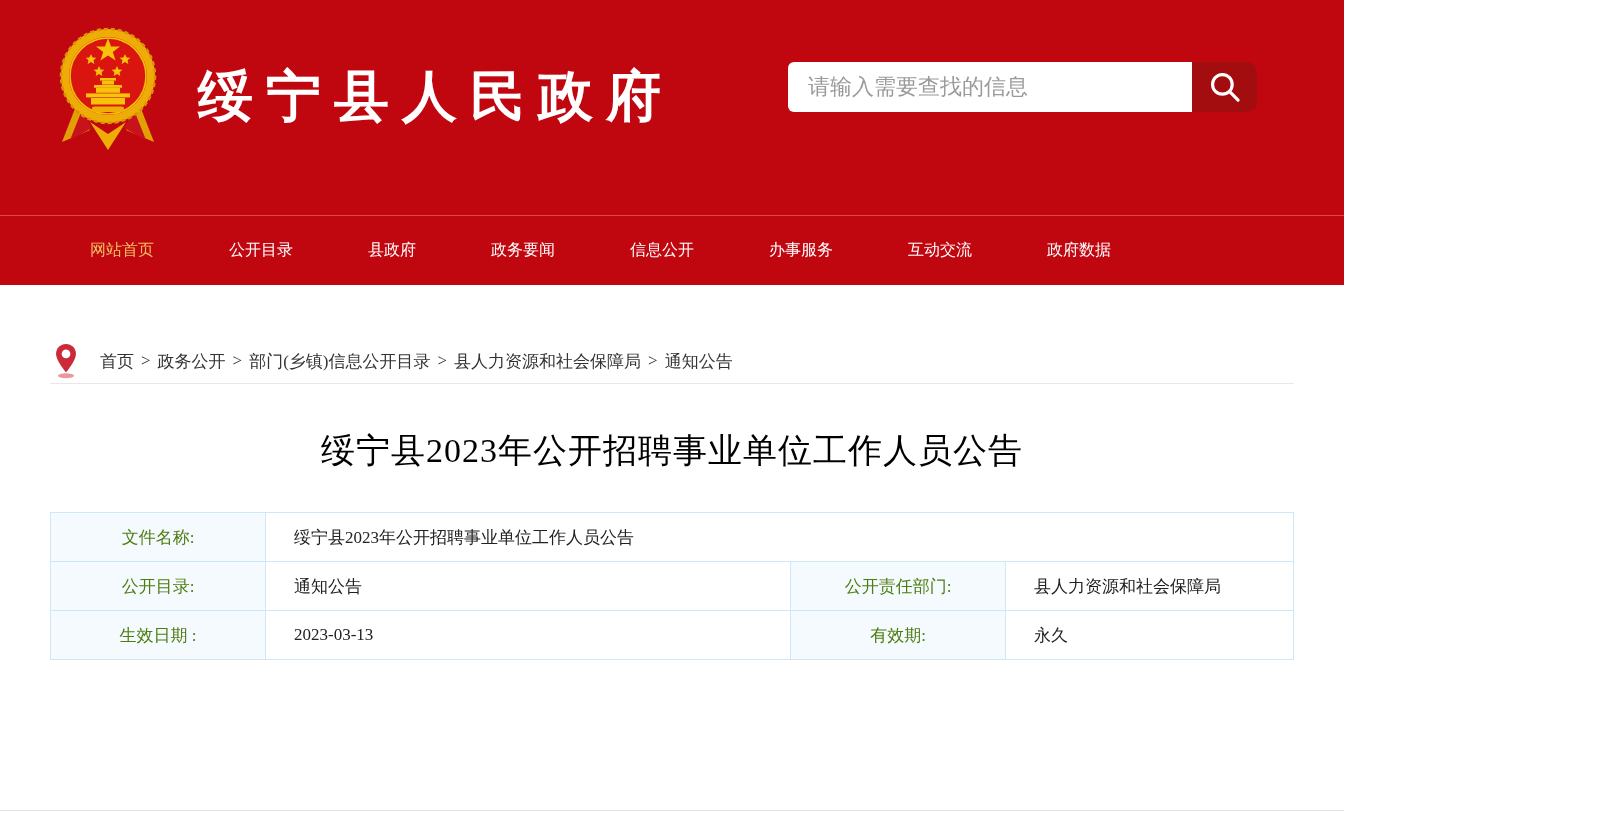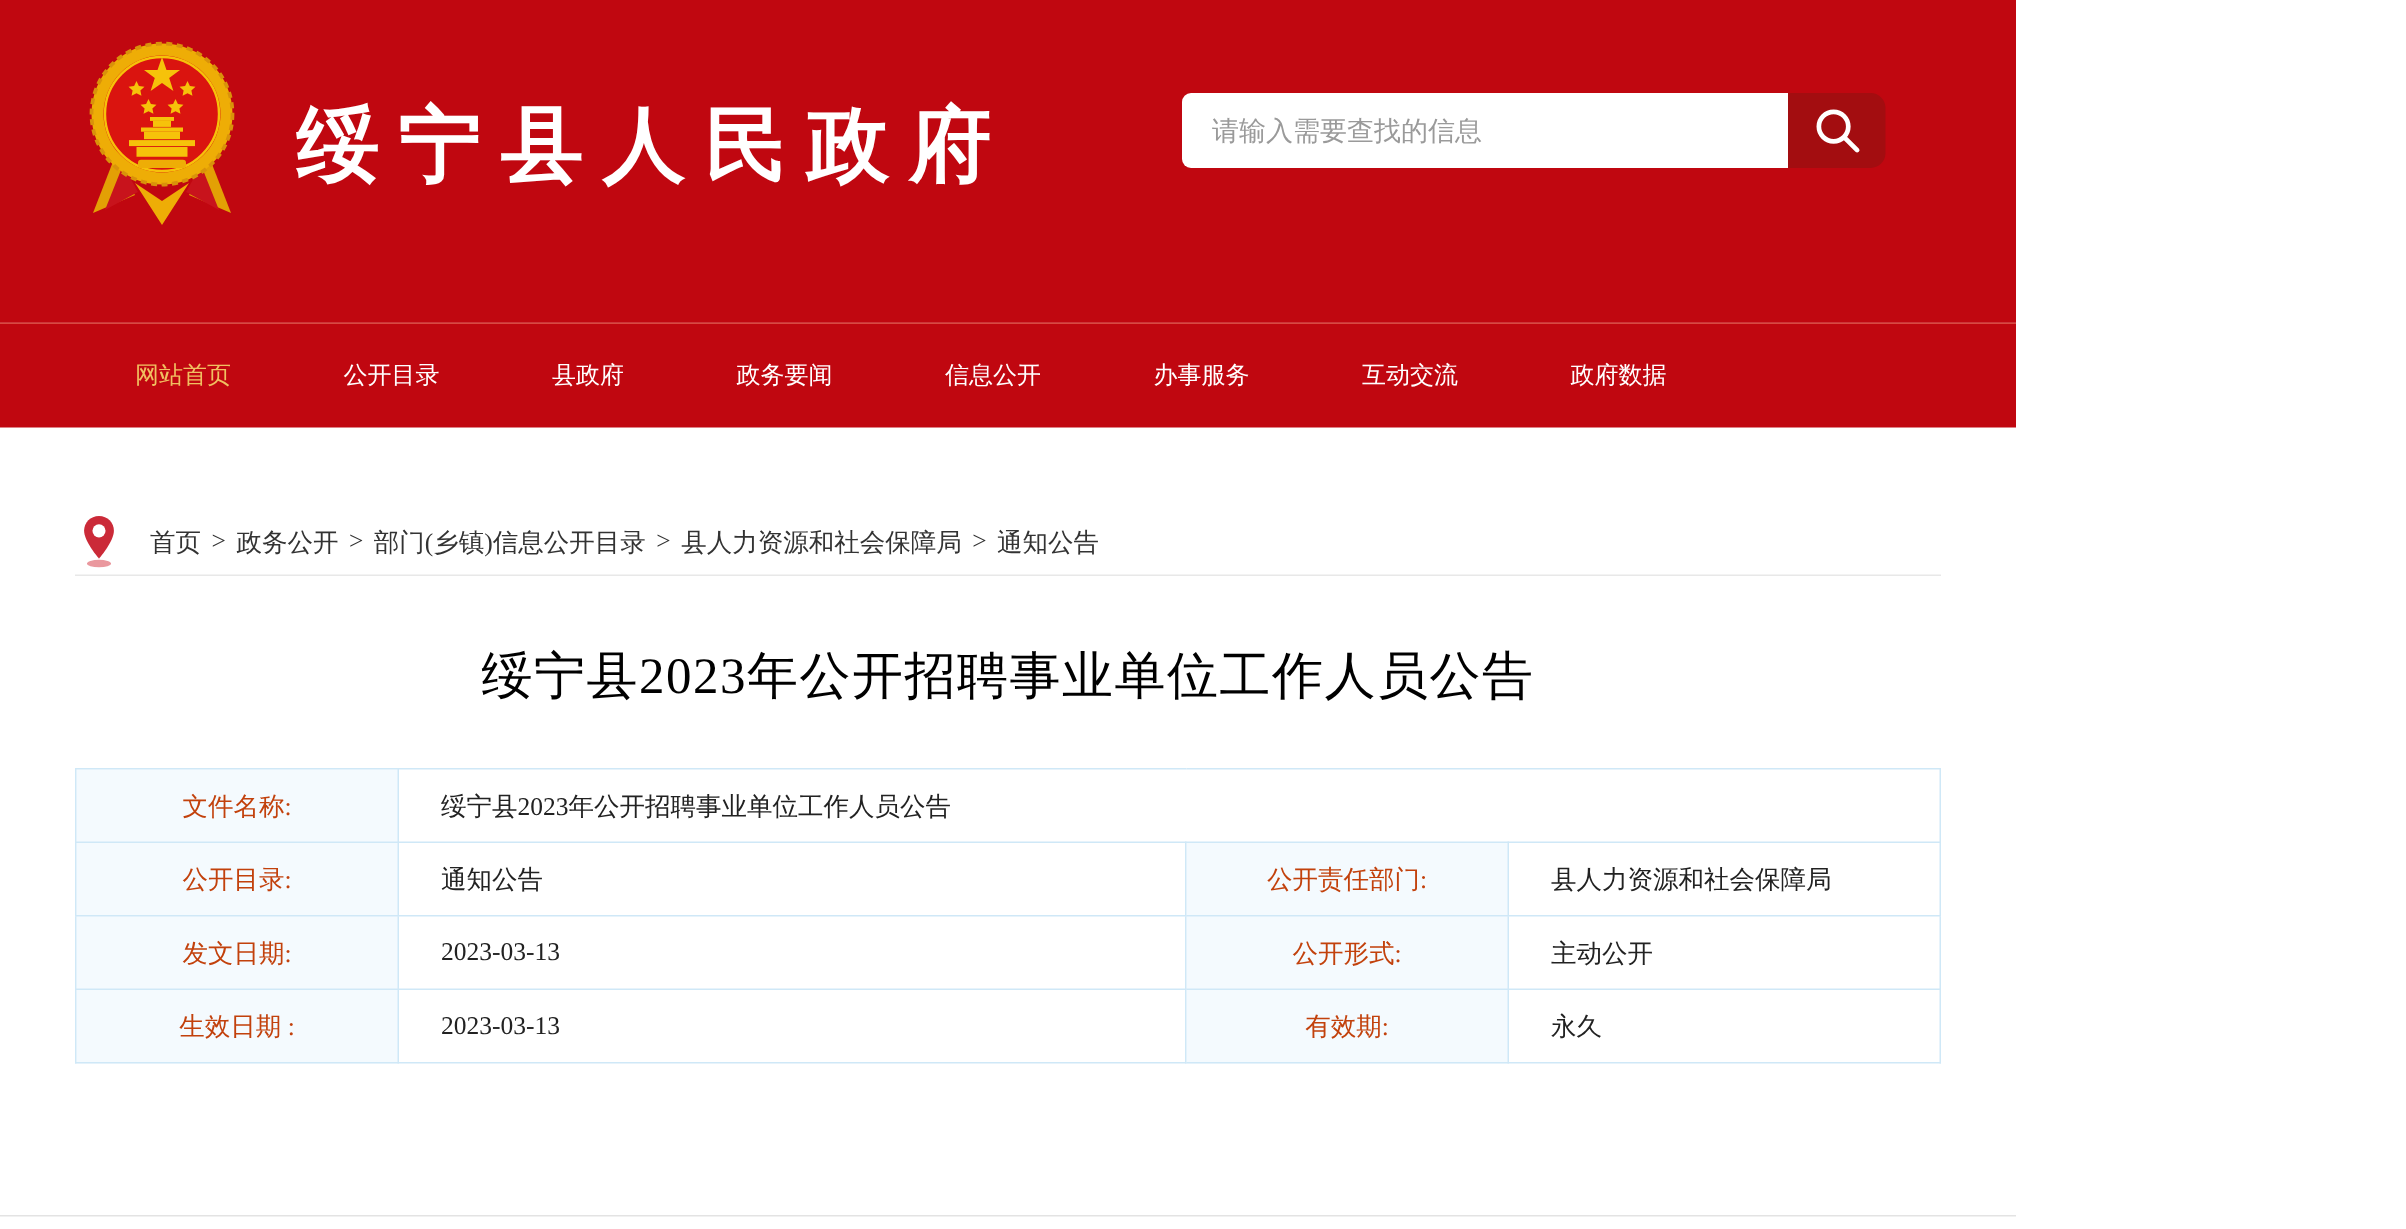--- a/index.html
+++ b/index.html
@@ -11,21 +11,21 @@
   .site-header { position:relative; height:215px; background:#c00710; }
   .brand { position:absolute; left:58px; top:14px; display:flex; align-items:center; }
   .emblem { width:100px; height:145px; margin-right:40px; }
   .brand-text { padding-top:18px; }
   .site-title { color:#fff; font-size:55px; font-weight:bold; letter-spacing:13px;
                 line-height:60px; white-space:nowrap; }
   .site-subtitle { color:#fff; font-size:27px; font-weight:bold; margin-top:8px;
                    letter-spacing:0.5px; white-space:nowrap; }
   .search { position:absolute; right:87px; top:62px; height:50px; width:469px; display:flex; }
   .search-input { flex:1; border:none; outline:none; border-radius:6px 0 0 6px;
-                  padding:0 20px; font-size:18px; color:#333;
+                  padding:0 20px; font-size:22px; color:#333;
                   font-family:"Liberation Sans", sans-serif; }
   .search-input::placeholder { color:#9a9a9a; }
   .search-btn { width:65px; background:#a30d10; border:none; cursor:pointer;
                 border-radius:0 10px 10px 0; display:flex; align-items:center;
                 justify-content:center; }
 
   
   .main-nav { height:70px; background:#c00710; border-top:1px solid #d84a42;
               display:flex; align-items:center; padding-left:90px; }
   .nav-item { color:#fff; font-size:16px; text-decoration:none; cursor:pointer;
@@ -42,21 +42,21 @@
   .crumb { color:#333; text-decoration:none; cursor:pointer; }
   .crumb-sep { margin:0 7px; color:#333; }
 
   .doc-title { text-align:center; font-family:"Liberation Serif", serif;
                font-size:34px; font-weight:400; color:#000; margin-top:44px;
                letter-spacing:1px; }
 
   .meta-table { width:100%; border-collapse:collapse; table-layout:fixed;
                 margin-top:38px; font-family:"Liberation Serif", serif; font-size:17px; }
   .meta-table td { border:1px solid #cfe8f7; height:49px; }
-  .meta-table td.lbl { background:#f4fafe; text-align:center; color:#c2410c; }
+  .meta-table td.lbl { background:#f4fafe; text-align:center; color:#4d7c0f; }
   .meta-table td.val { padding:0 28px; color:#222; text-align:left; }
 
   .bottom-divider { position:absolute; left:0; right:0; bottom:8px; height:1px;
                     background:#e3e3e3; }
 </style>
 </head>
 <body>
 
 <div class="page">
 
@@ -151,26 +151,20 @@
           <td class="lbl">文件名称:</td>
           <td class="val" colspan="3">绥宁县2023年公开招聘事业单位工作人员公告</td>
         </tr>
         <tr>
           <td class="lbl">公开目录:</td>
           <td class="val">通知公告</td>
           <td class="lbl">公开责任部门:</td>
           <td class="val">县人力资源和社会保障局</td>
         </tr>
         <tr>
-          <td class="lbl">发文日期:</td>
-          <td class="val">2023-03-13</td>
-          <td class="lbl">公开形式:</td>
-          <td class="val">主动公开</td>
-        </tr>
-        <tr>
           <td class="lbl">生效日期 :</td>
           <td class="val">2023-03-13</td>
           <td class="lbl">有效期:</td>
           <td class="val">永久</td>
         </tr>
       </tbody>
     </table>
   </main>
 
   <div class="bottom-divider"></div>

